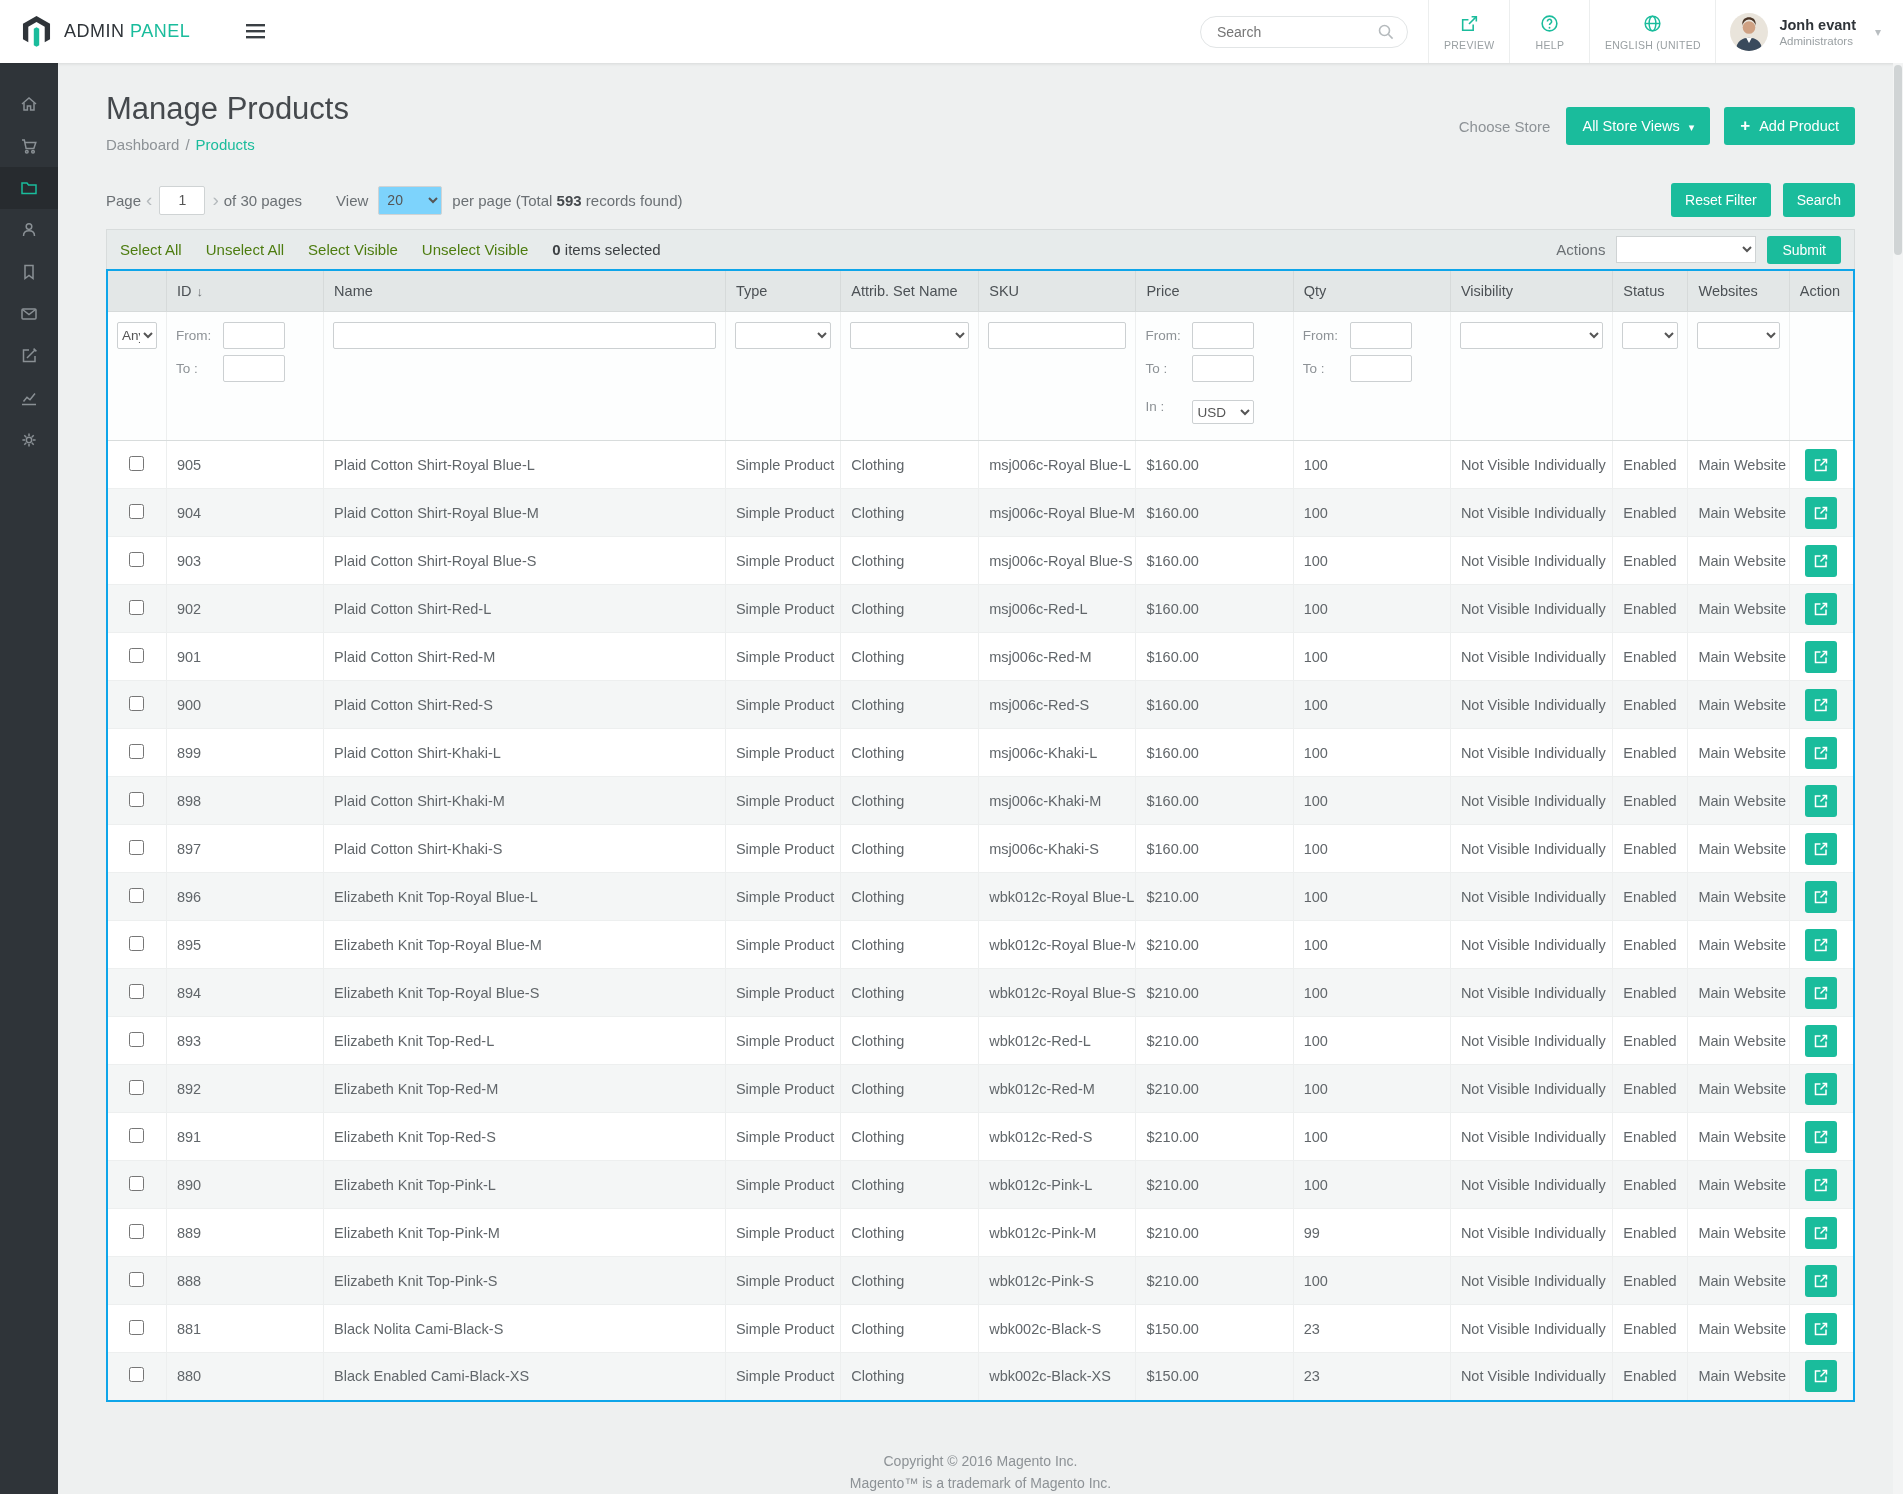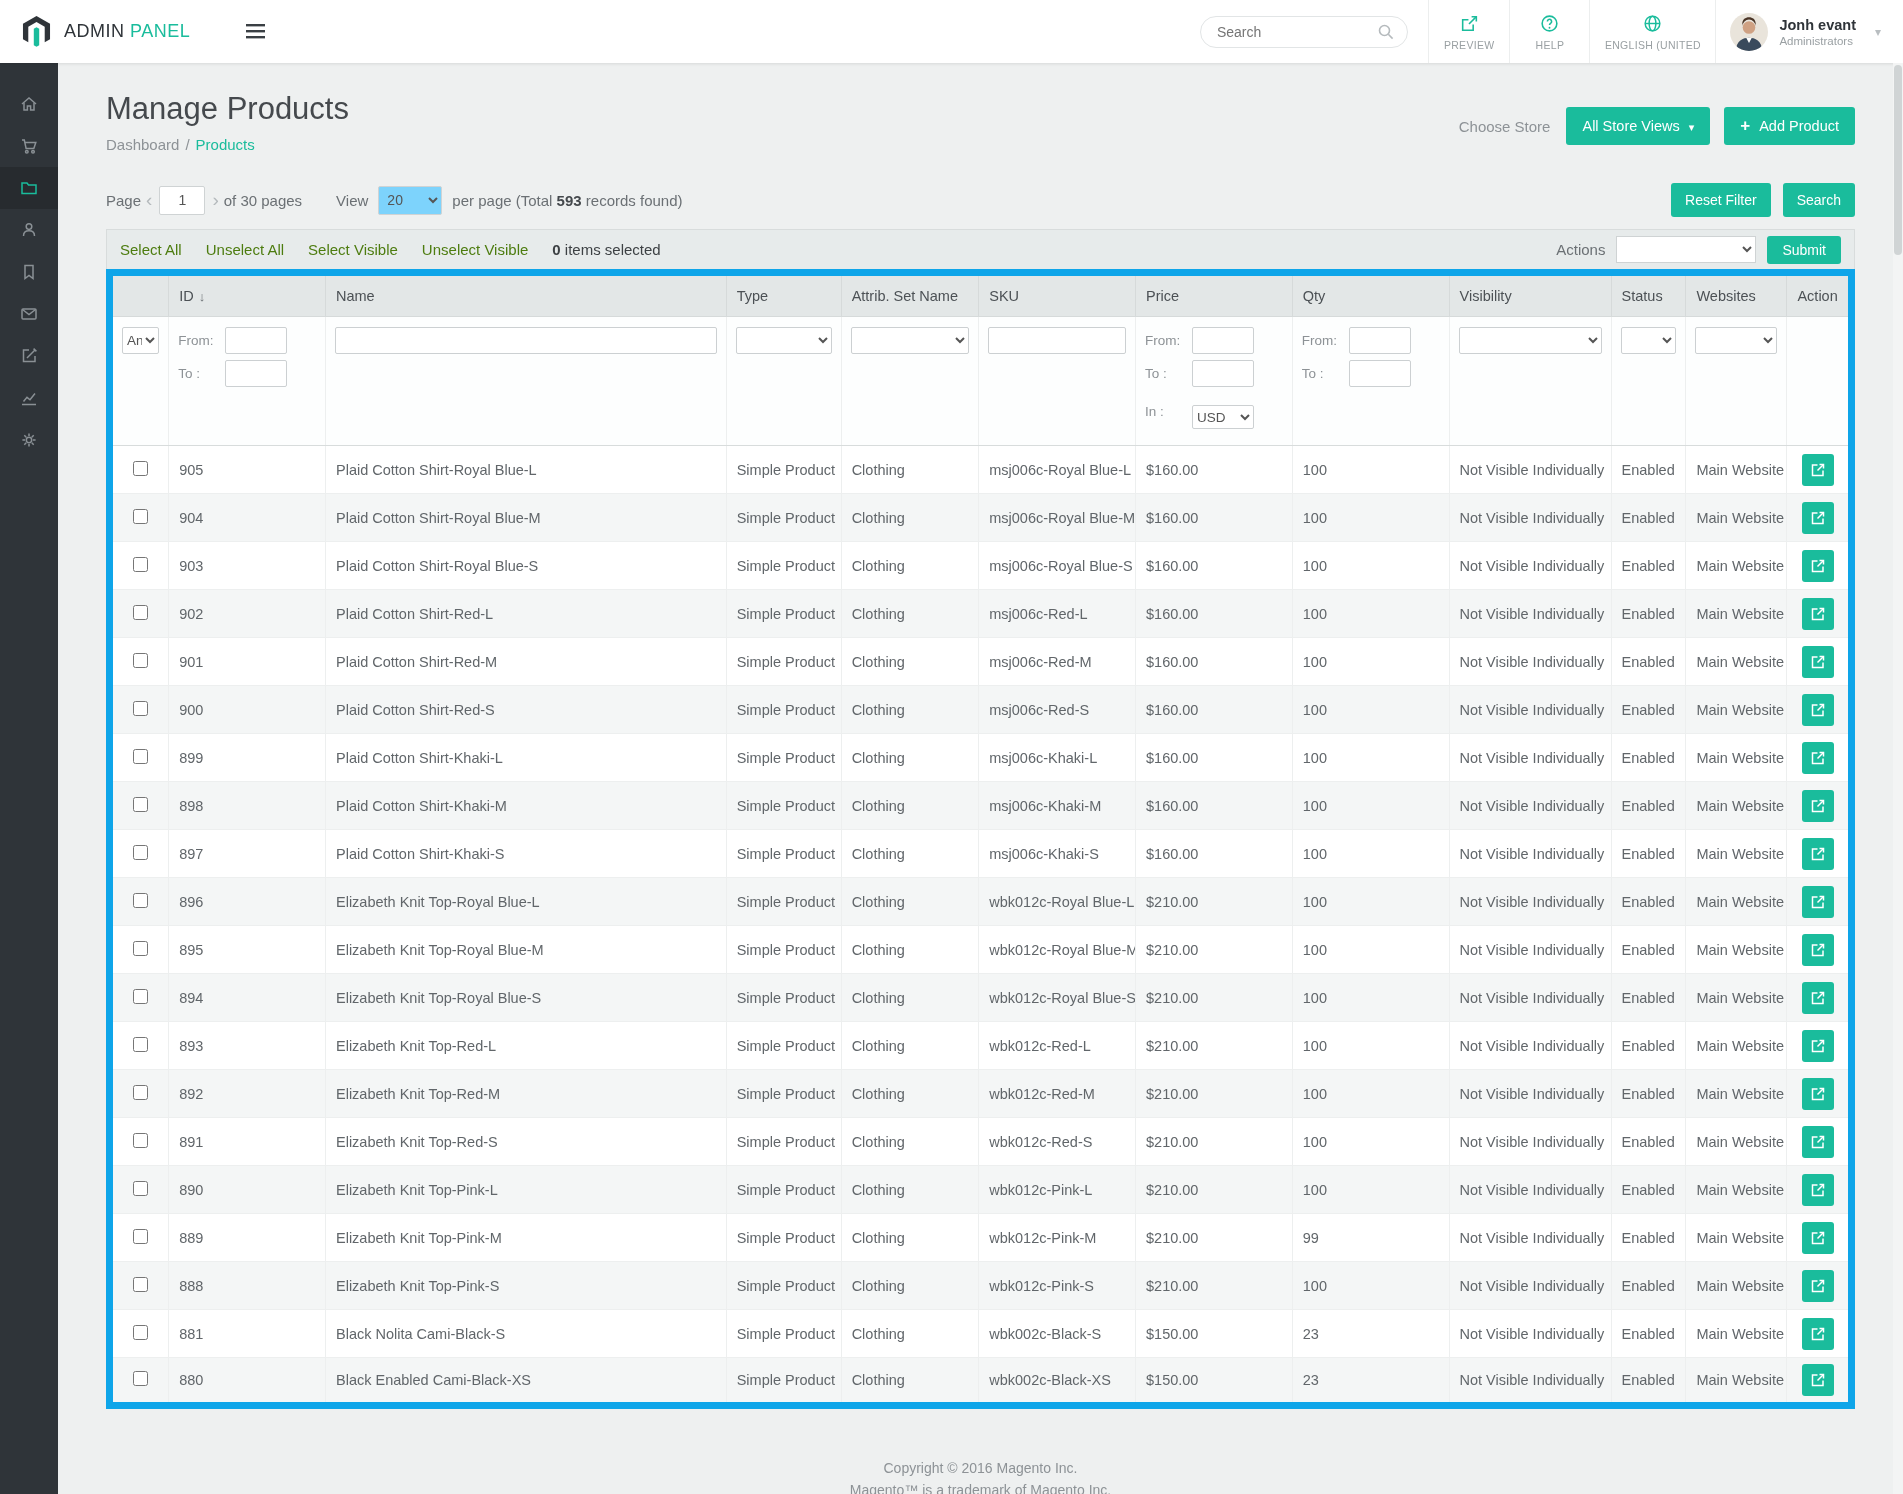--- a/index.html
+++ b/index.html
@@ -61,21 +61,21 @@
   .grid { margin:0 48px; }
   .massaction { display:flex; align-items:center; background:#e7ebeb; border:1px solid #d8dcdc; border-bottom:none; height:40px; padding:0 13px; font-size:15px; }
   .ma-link { color:#4d7c0f; text-decoration:none; margin-right:24px; cursor:pointer; }
   .ma-count { color:#3d4144; }
   .ma-right { margin-left:auto; display:flex; align-items:center; gap:11px; }
   .ma-label { color:#6b7074; }
   .ma-select { width:140px; height:27px; border:1px solid #cfd3d4; background:#fff; font-size:13.5px; color:#555; }
   .btn-xs { padding:6px 15px; font-size:14px; }
 
   
-  table.grid-table { width:100%; border-collapse:collapse; background:#ef4444; border:7px solid #0ea5e9; table-layout:fixed; }
+  table.grid-table { width:100%; border-collapse:collapse; background:#ef4444; border:2px solid #0ea5e9; table-layout:fixed; }
   .grid-table th { background:#e3e7e7; font-size:14.5px; font-weight:400; color:#4c5155; text-align:left; padding:12px 10px; border:1px solid #d6dada; border-top:none; cursor:pointer; white-space:nowrap; overflow:hidden; }
   .sort-ind { margin-left:5px; color:#6b7074; font-size:13px; }
   .grid-table td { font-size:14.5px; color:#61666a; padding:0 10px; border-right:1px solid #edefef; border-bottom:1px solid #edefef; height:48px; white-space:nowrap; overflow:hidden; }
   tr.filter-row td { background:#fdfefe; padding:10px 9px; vertical-align:top; height:auto; border-bottom:1px solid #d8dcdc; }
   .f-row { display:flex; align-items:center; gap:7px; margin-bottom:6px; }
   .f-row label { font-size:13.5px; color:#8d9296; width:40px; flex:none; }
   .f-in { height:27px; border:1px solid #ccd0d2; border-radius:2px; padding:0 6px; font-size:13.5px; color:#555; background:#fff; }
   .f-sm { width:62px; flex:none; }
   .f-wide { width:100%; }
   .f-select { width:100%; height:27px; border:1px solid #ccd0d2; background:#fff; color:#555; font-size:13.5px; border-radius:2px; }

